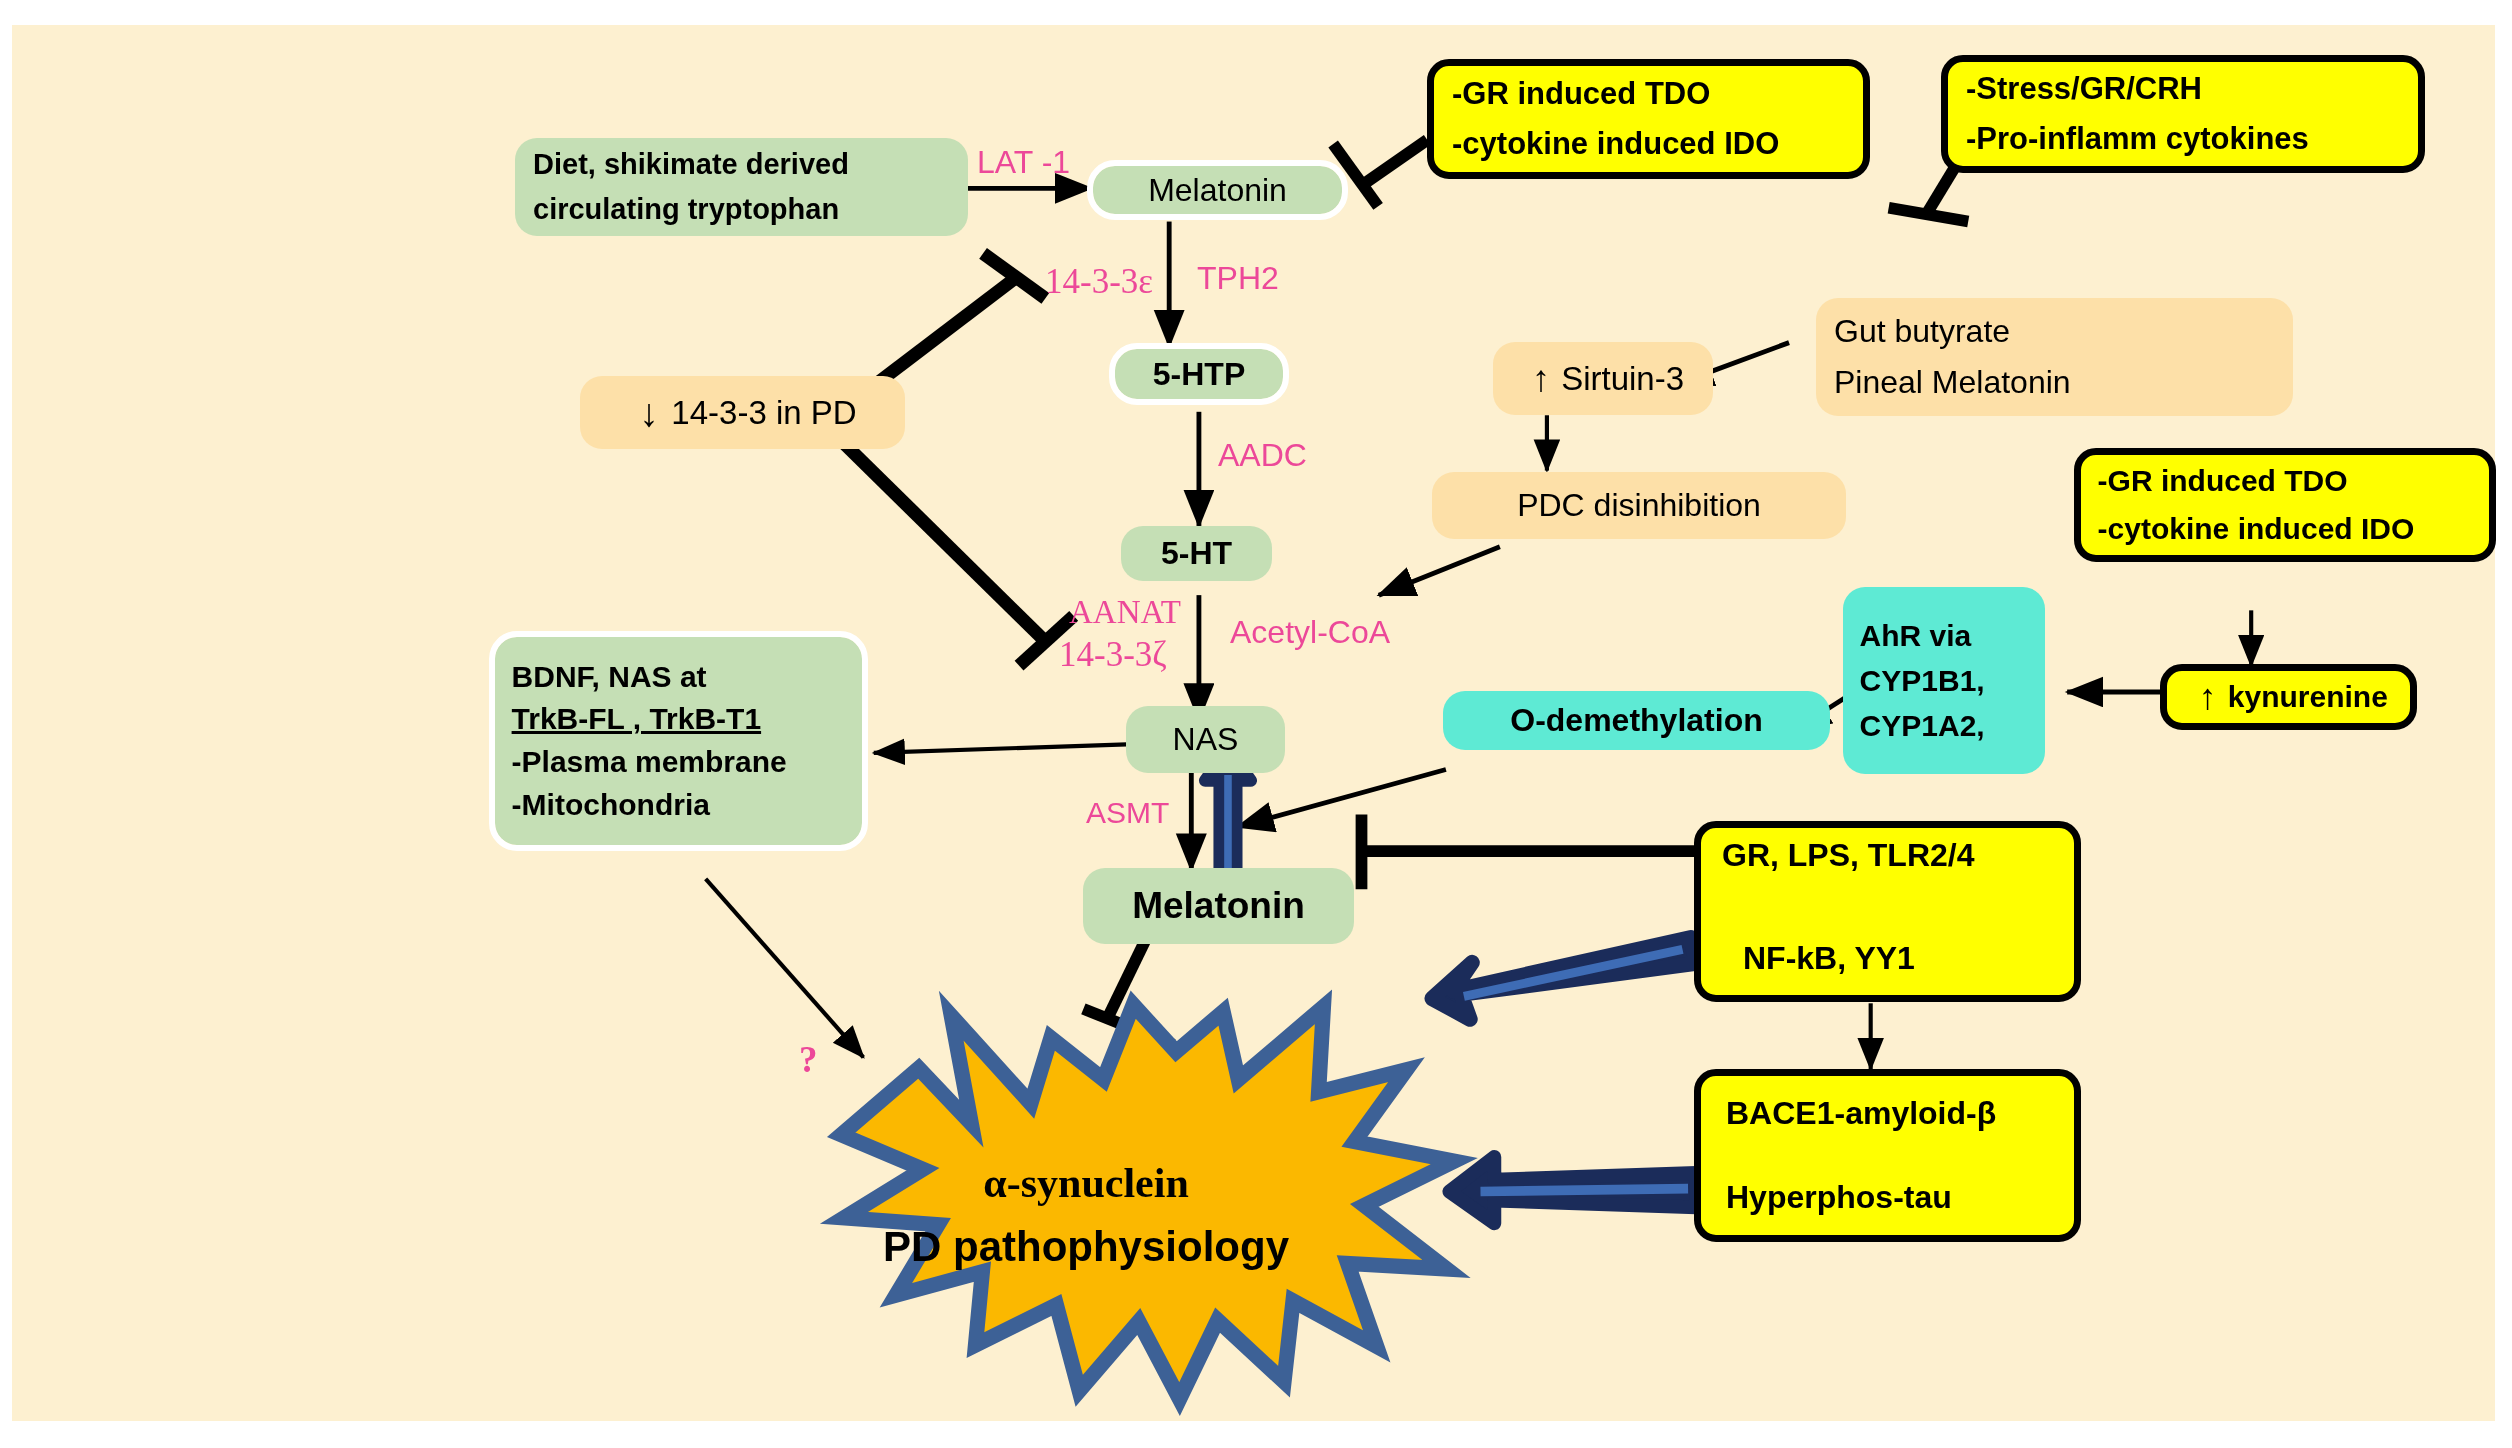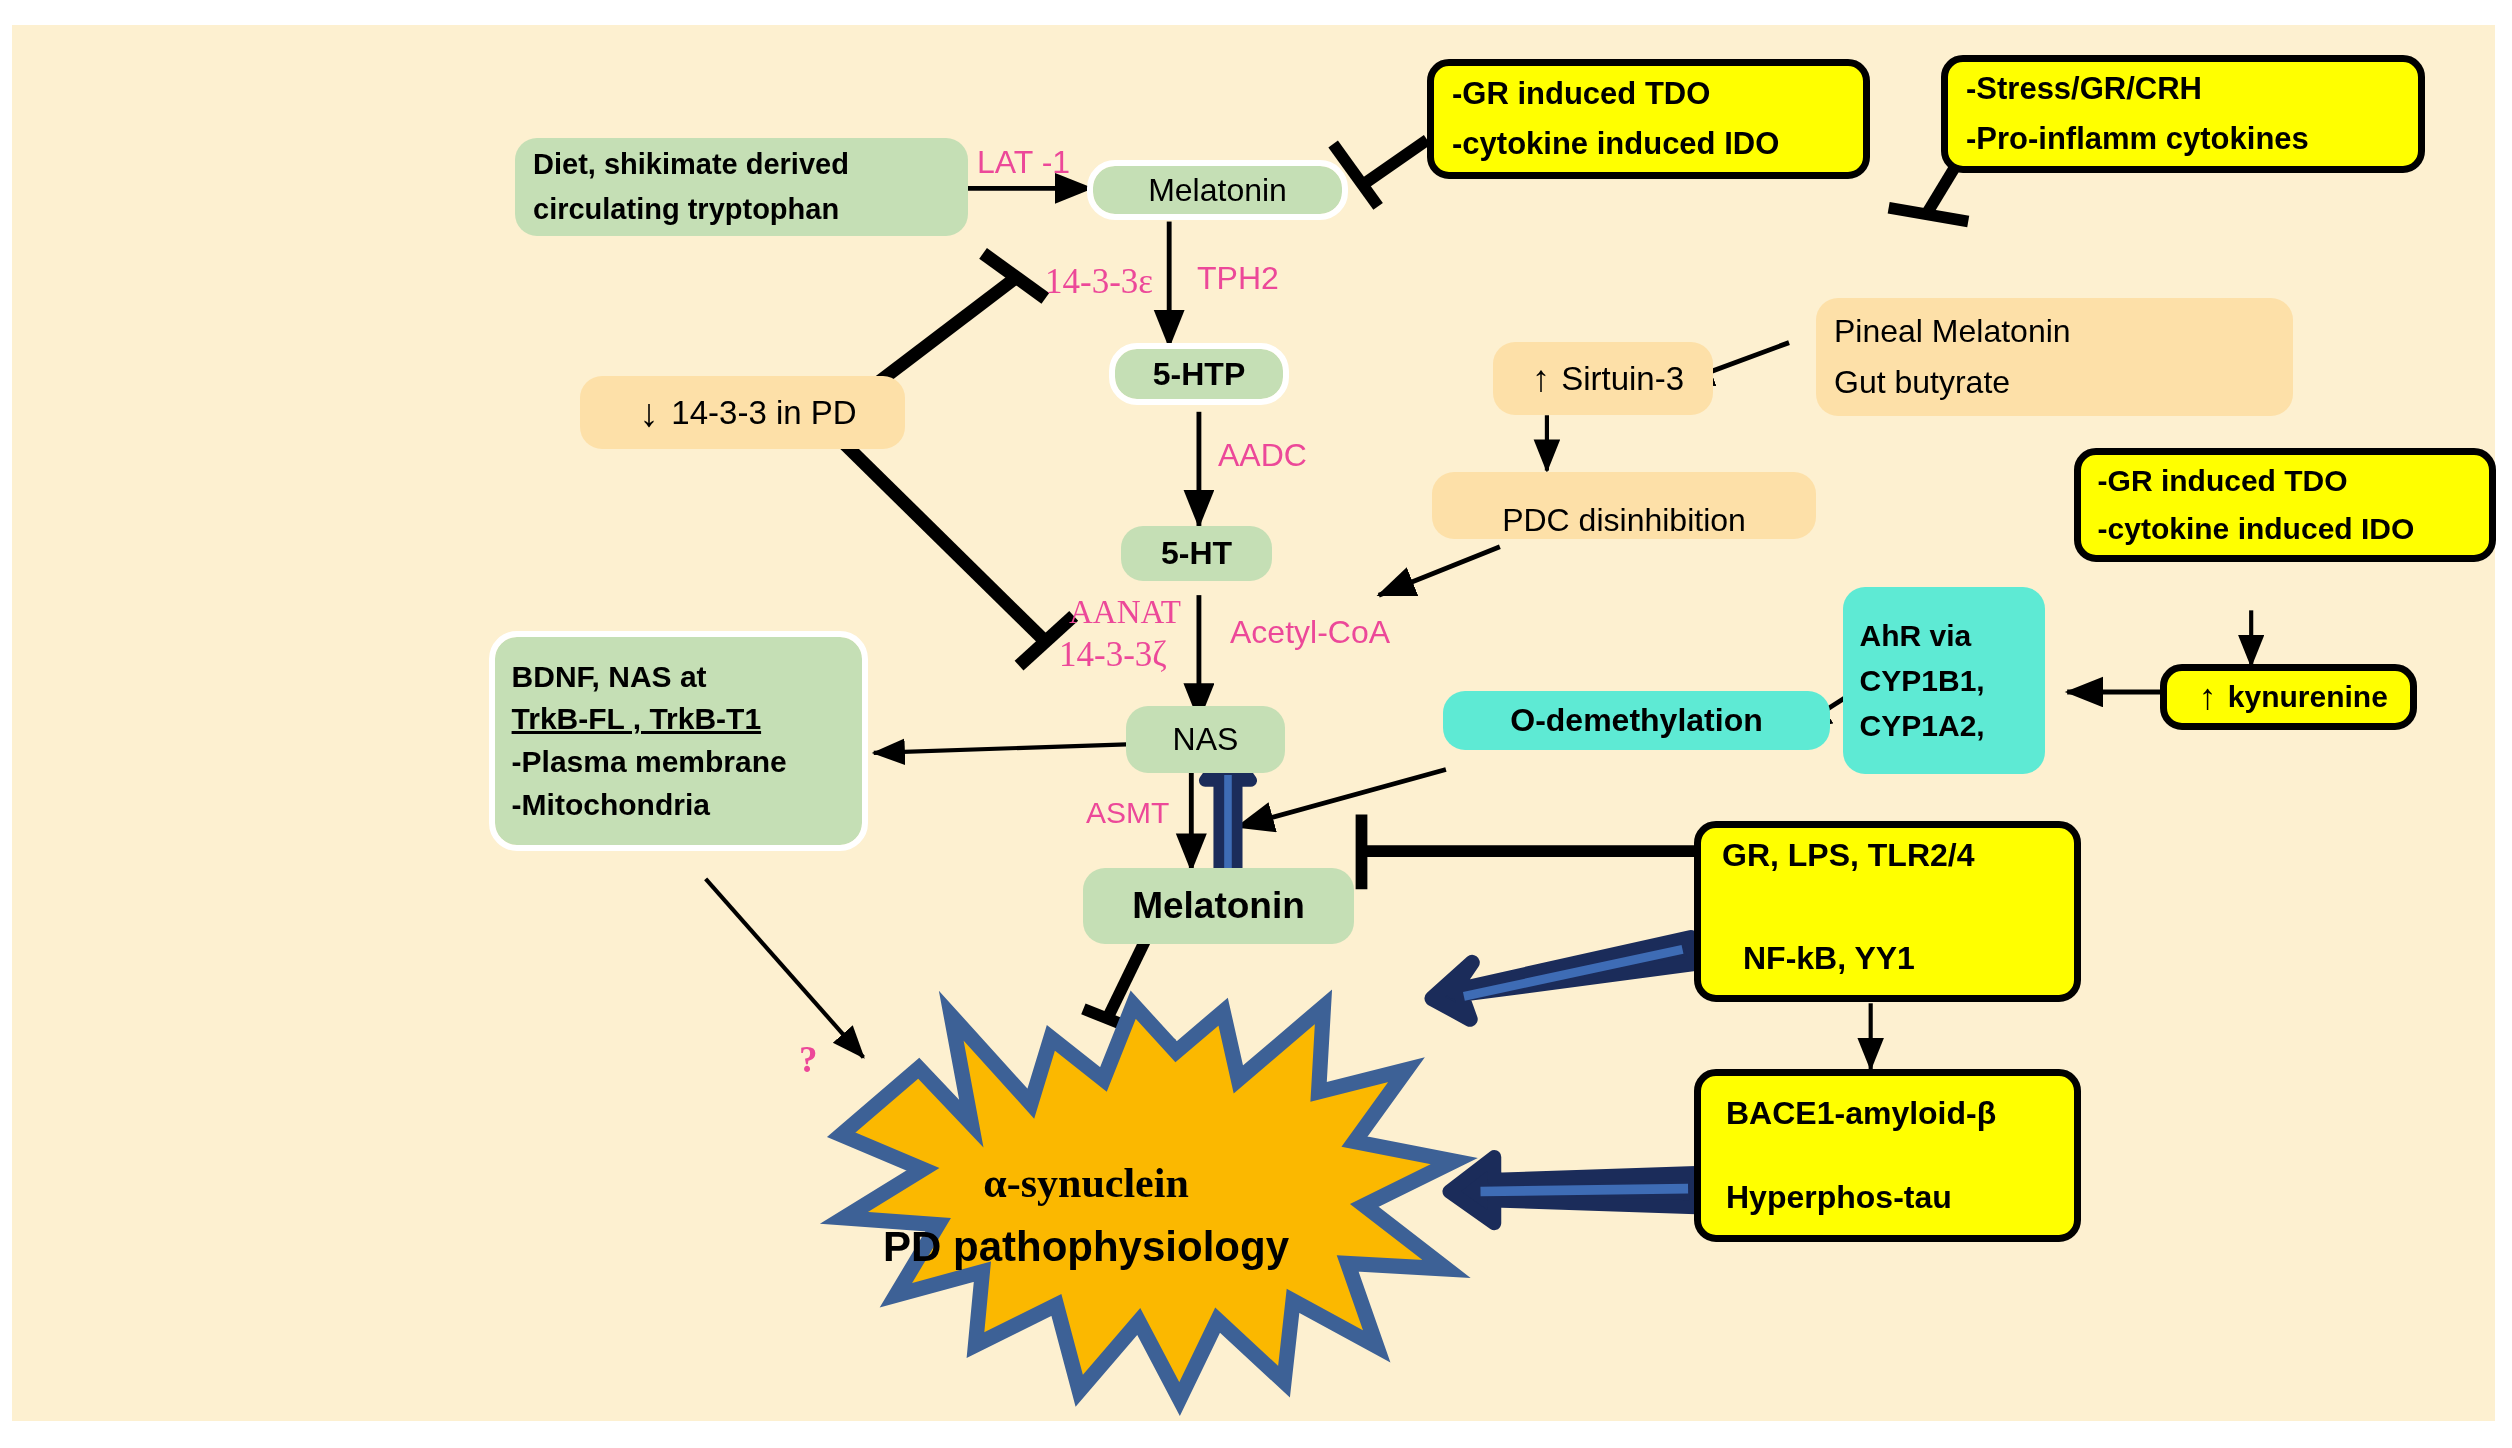--- a/index.html
+++ b/index.html
@@ -140,30 +140,30 @@
     <span>-GR induced TDO</span>
     <span>-cytokine induced IDO</span>
   </div>
 
   <div class="node yellowbox" style="left:1941px;top:55px;width:484px;height:118px;padding-left:18px;font-size:31px;font-weight:bold;line-height:1.6;">
     <span>-Stress/GR/CRH</span>
     <span>-Pro-inflamm cytokines</span>
   </div>
 
   <div class="node tan" style="left:1816px;top:298px;width:477px;height:118px;padding-left:18px;font-size:32px;line-height:1.6;">
+    <span>Gut butyrate</span>
     <span>Pineal Melatonin</span>
-    <span>Gut butyrate</span>
   </div>
 
   <div class="node tan" style="left:1493px;top:342px;width:220px;height:73px;flex-direction:row;align-items:center;padding-left:9.7px;font-size:33px;">
     <span style="font-size:37px;line-height:0.8;">↑</span>
     <span style="margin-left:11px;">Sirtuin-3</span>
   </div>
 
-  <div class="node tan ctr" style="left:1432px;top:472px;width:384px;height:67px;font-size:32px;justify-content:flex-end;">
+  <div class="node tan ctr" style="left:1432px;top:472px;width:414px;height:67px;font-size:32px;">
     <span>PDC disinhibition</span>
   </div>
 
   <div class="node tan" style="left:580px;top:376px;width:325px;height:73px;flex-direction:row;align-items:center;padding-left:11px;font-size:33px;">
     <span style="font-size:39px;line-height:0.8;">↓</span>
     <span style="margin-left:12.5px;">14-3-3 in PD</span>
   </div>
 
   <div class="node greenwhite" style="left:495px;top:637px;width:367px;height:208px;padding-left:16.6px;font-size:30px;font-weight:bold;line-height:1.42;">
     <span>BDNF, NAS at</span>

